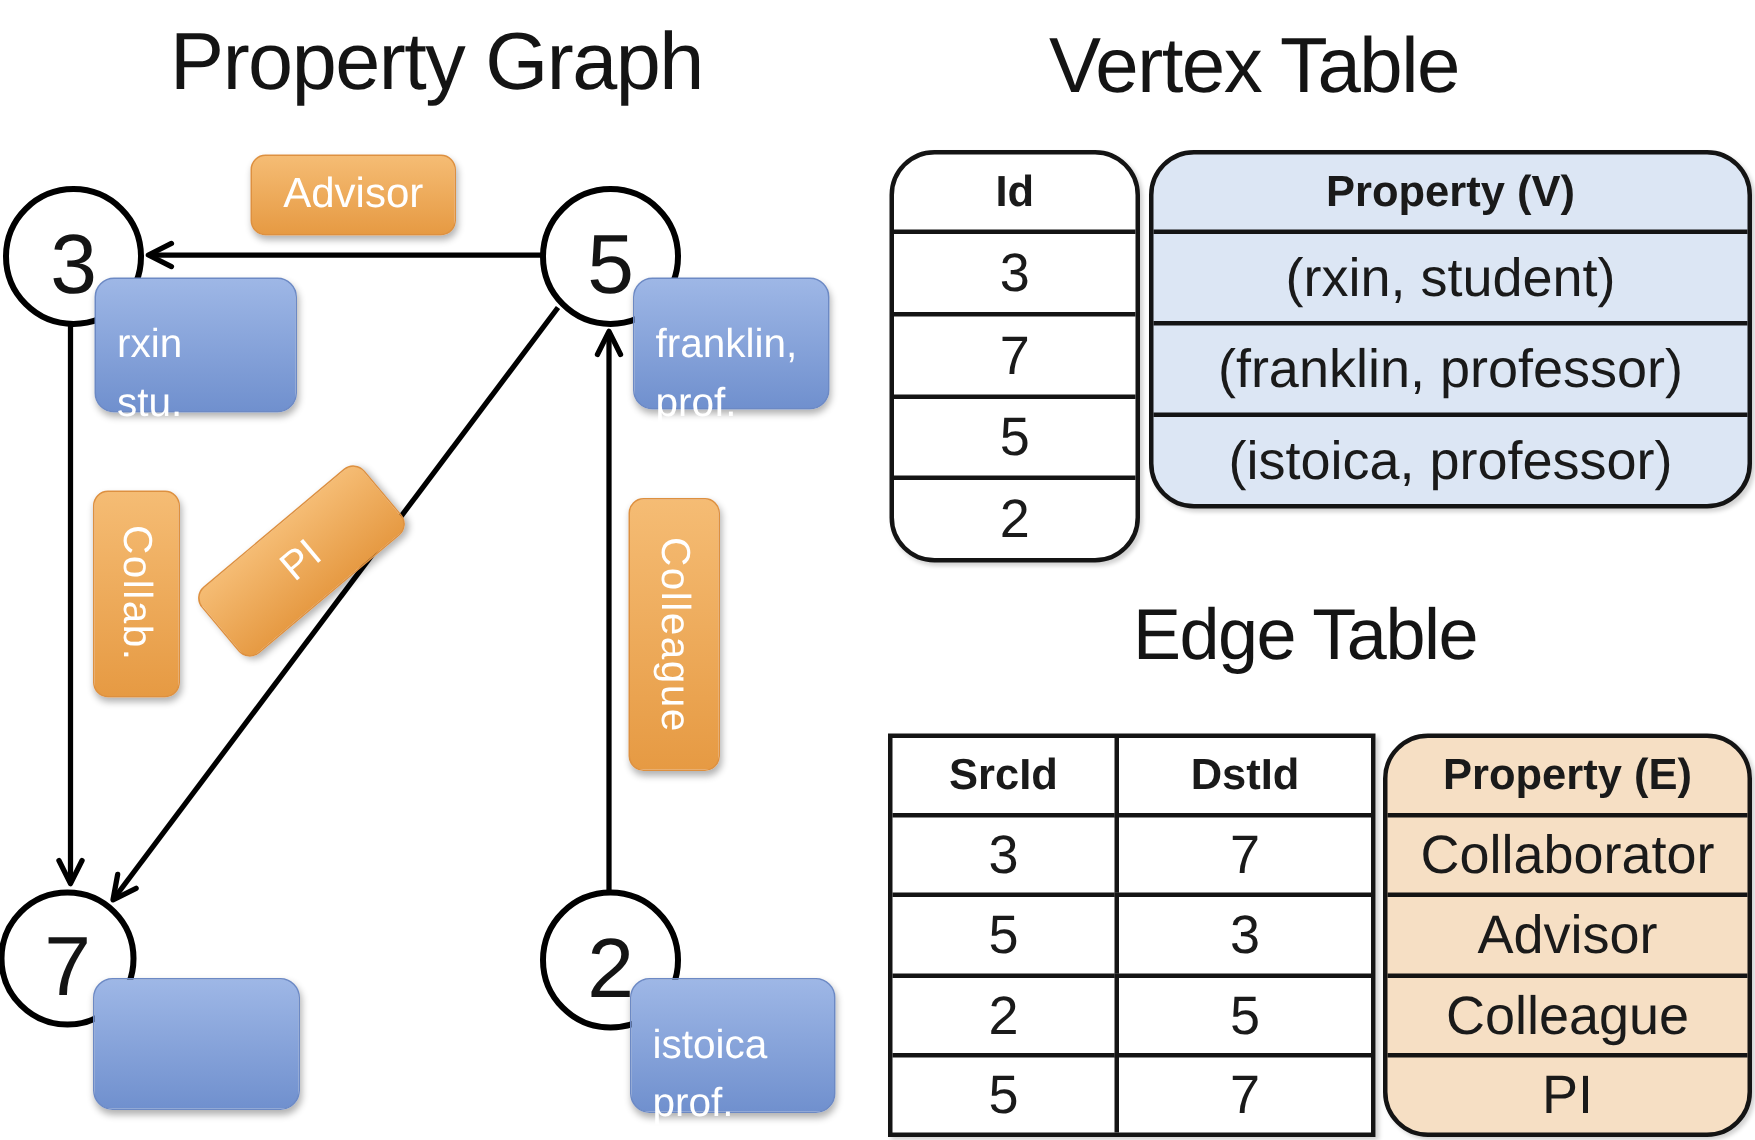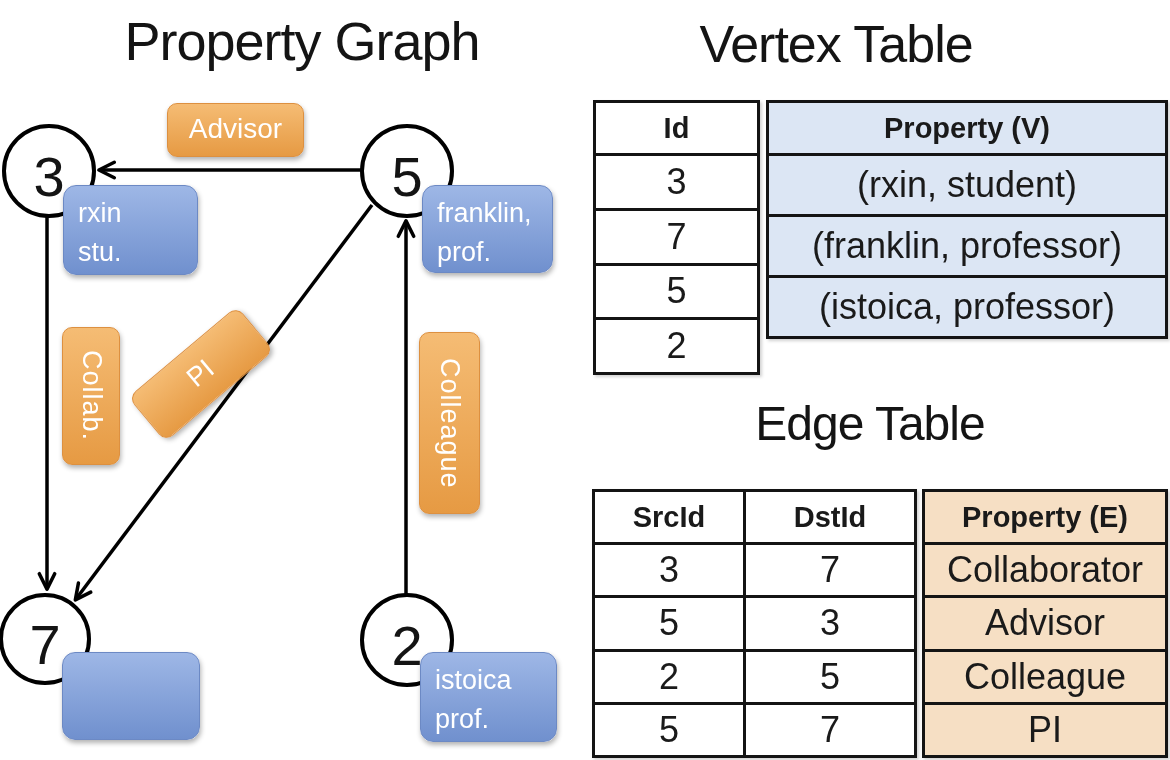--- a/index.html
+++ b/index.html
@@ -4,21 +4,21 @@
 <style>
   html,body{margin:0;padding:0;background:#fff;}
   #stage{
     position:relative;width:1170px;height:760px;background:#ffffff;overflow:hidden;
     font-family:"Liberation Sans",sans-serif;color:#111;
   }
   .title{
     position:absolute;text-align:center;font-weight:300;letter-spacing:-1px;
     color:#141414;white-space:nowrap;
   }
-  #t-graph{left:12px;top:10px;width:580px;font-size:54px;}
+  #t-graph{left:1px;top:10px;width:580px;font-size:54px;}
   #t-vertex{left:586px;top:14px;width:500px;font-size:52px;}
   #t-edge{left:590px;top:396px;width:560px;font-size:48px;text-align:center;}
 
   #graph-svg{position:absolute;left:0;top:0;}
 
   
   .olabel{
     position:absolute;color:#fff;text-align:center;
     background:linear-gradient(#f5bc74,#e69a43);
     border:1px solid #dd9040;border-radius:10px;
@@ -36,34 +36,34 @@
     left:130px;top:345px;width:140px;height:56px;line-height:54px;
     transform:rotate(-40deg);font-size:27px;
   }
 
   
   .nlabel{
     position:absolute;color:#fff;
     background:linear-gradient(#9eb7e6,#7090ce);
     border:1px solid #6c89c4;border-radius:13px;
     box-shadow:1px 3px 5px rgba(0,0,0,0.30);
-    font-size:27px;line-height:1.45;padding:8px 0 0 14px;box-sizing:border-box;
+    font-size:27px;line-height:1.45;padding:24px 0 0 14px;box-sizing:border-box;
   }
   .nlabel span{display:block;}
   #lbl-rxin{left:63px;top:185px;width:135px;height:90px;}
   #lbl-franklin{left:422px;top:185px;width:131px;height:88px;}
   #lbl-jgonzal{left:62px;top:652px;width:138px;height:88px;}
   #lbl-istoica{left:420px;top:652px;width:137px;height:90px;}
 
   
   .tbox{
     position:absolute;border:3px solid #141414;box-sizing:border-box;
     box-shadow:2px 2px 3px rgba(0,0,0,0.18);
   }
-  .flexcol{display:flex;flex-direction:column;}
+  .flexcol{display:flex;flex-direction:column;border-radius:30px;}
   .cell{
     display:flex;align-items:center;justify-content:center;
     font-size:36px;color:#1a1a1a;flex:1 1 0;min-height:0;
   }
   .cell.hdr{font-size:29px;font-weight:bold;flex:0 0 50px;}
   .cell.rule{border-top:3px solid #141414;}
   #vt-id{left:593px;top:100px;width:167px;height:275px;background:#ffffff;}
   #vt-prop{left:766px;top:100px;width:402px;height:239px;background:#dce6f4;}
   #et-ids{
     left:592px;top:489px;width:325px;height:269px;background:#ffffff;

